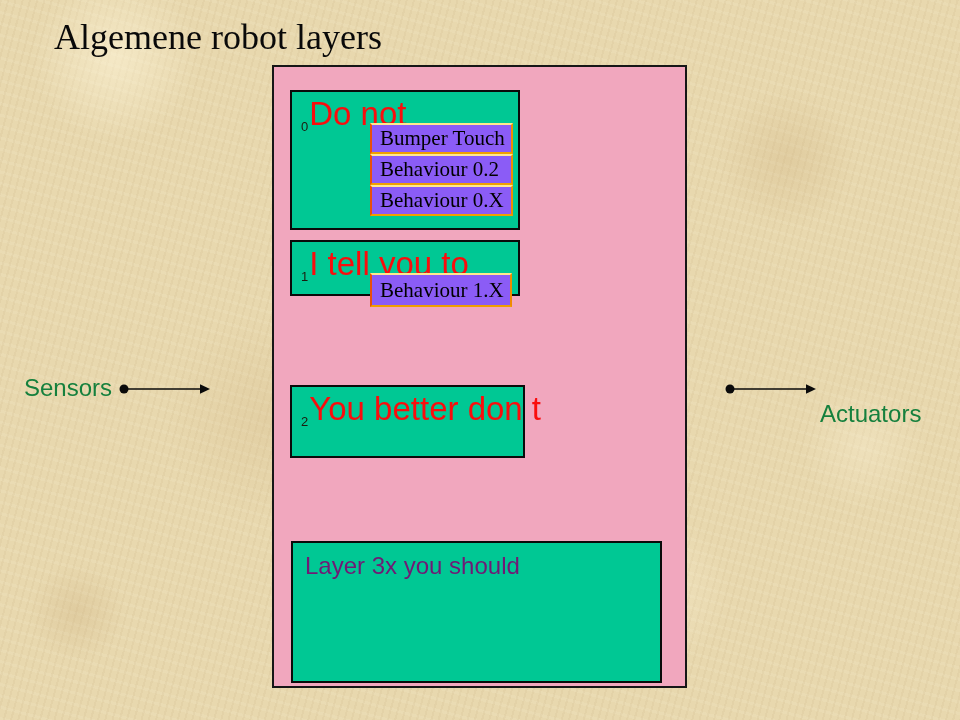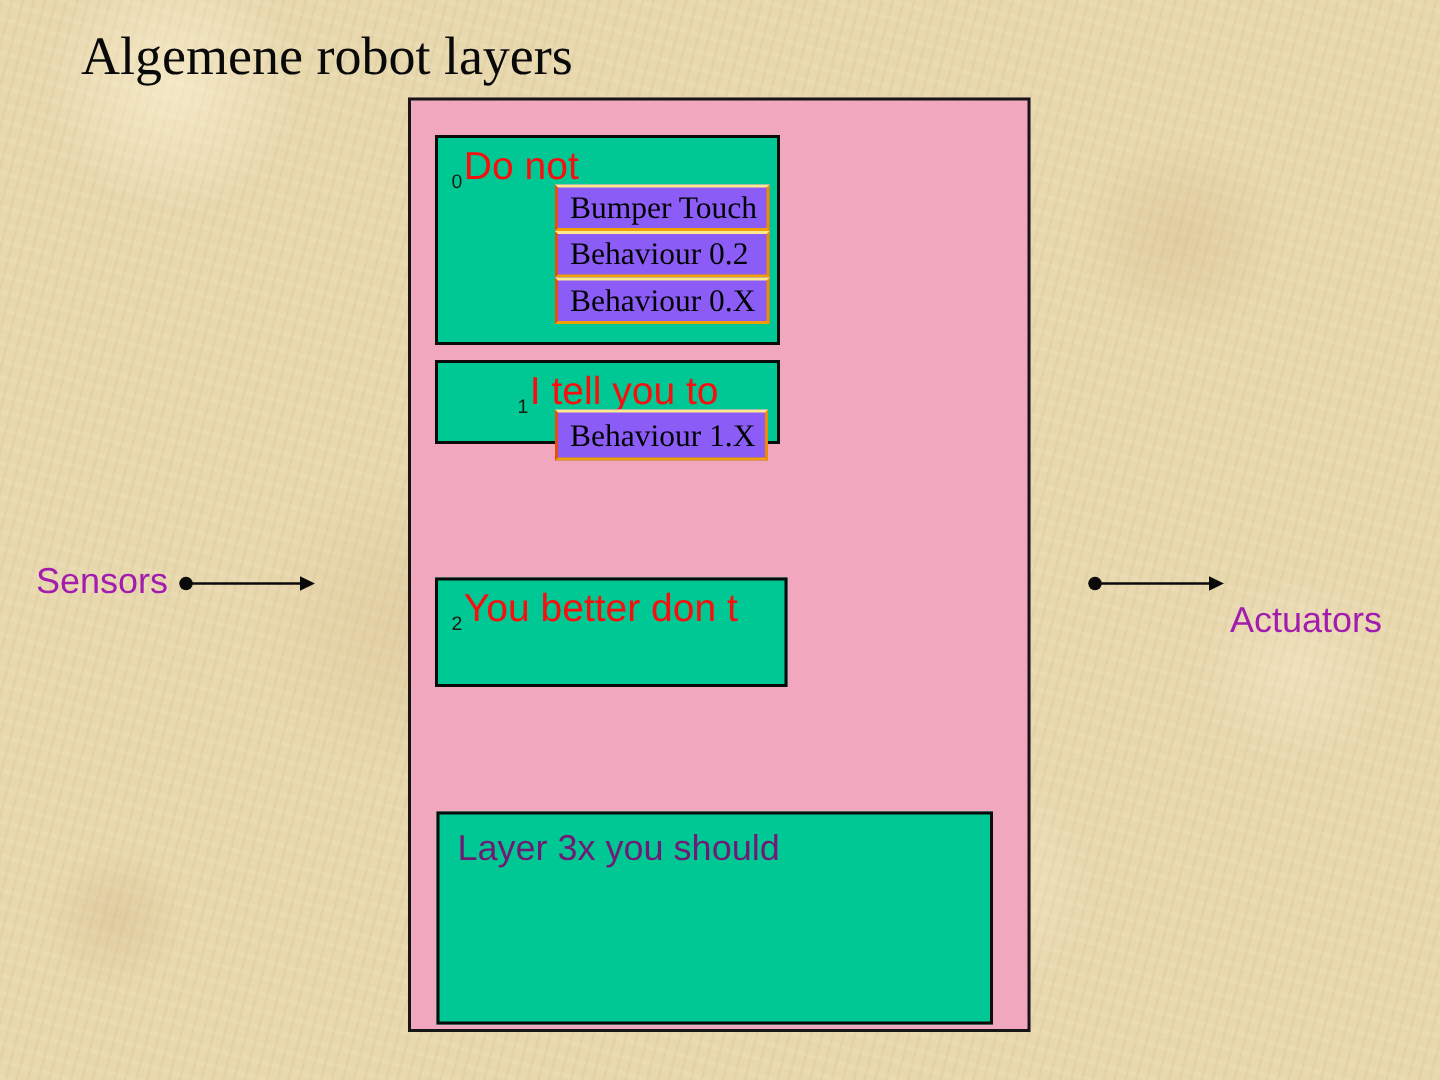--- a/index.html
+++ b/index.html
@@ -29,49 +29,49 @@
 
   .pink-panel {
     position: absolute; left: 272px; top: 65px; width: 415px; height: 623px;
     background: #F1A7BE; border: 2px solid #161616;
   }
 
   .layer-box {
     position: absolute; background: #00C894; border: 2px solid #0a0a0a;
   }
   .box0 { left: 16px;  top: 23px;  width: 230px; height: 140px; }
-  .box1 { left: 16px;  top: 173px; width: 230px; height: 56px; padding-left: 44px;  }
+  .box1 { left: 16px;  top: 173px; width: 230px; height: 56px;  }
   .box2 { left: 16px;  top: 270px; width: 235px; height: 73px; margin-top: 48px;  }
   .box3 { left: 17px;  top: 474px; width: 371px; height: 142px; }
 
   .layer-label {
     padding: 4px 0 0 9px; white-space: nowrap; line-height: 1.1;
   }
   .idx {
     font-size: 13px; color: #1c1c0e; position: relative; top: 6px; margin-right: 1px;
   }
-  .red-text { color: #FA0D0D; font-size: 26px; }
+  .red-text { color: #FA0D0D; font-size: 33px; }
   .black-label { color: #701a75; font-size: 24px; padding: 9px 0 0 12px; white-space: nowrap; }
 
   .beh-stack { position: absolute; }
   .box0 .beh-stack { left: 78px; top: 31px; width: 143px; }
   .box1 .beh-stack { left: 78px; top: 31px; width: 142px; }
   .beh-cell {
     height: 31px; background: #8b5cf6;
     border: 2px solid;
     border-color: #FFE98E #F08A00 #F0A000 #E8500A;
     font-family: "Liberation Serif", "DejaVu Serif", serif;
     font-size: 21px; color: #000;
     display: flex; align-items: center; padding-left: 8px;
     white-space: nowrap;
   }
   .box1 .beh-cell { height: 34px; }
 
   .side-label {
-    position: absolute; font-size: 24px; color: #a21caf; white-space: nowrap;
+    position: absolute; font-size: 24px; color: #15803d; white-space: nowrap;
   }
   .sensors-label   { left: 24px;  top: 374px; }
   .actuators-label { left: 820px; top: 374px; margin-top: 26px; }
   .arrow-svg { position: absolute; width: 96px; height: 18px; }
   .sensors-arrow   { left: 116px; top: 380px; }
   .actuators-arrow { left: 722px; top: 380px; }
 </style>
 </head>
 <body>
 

